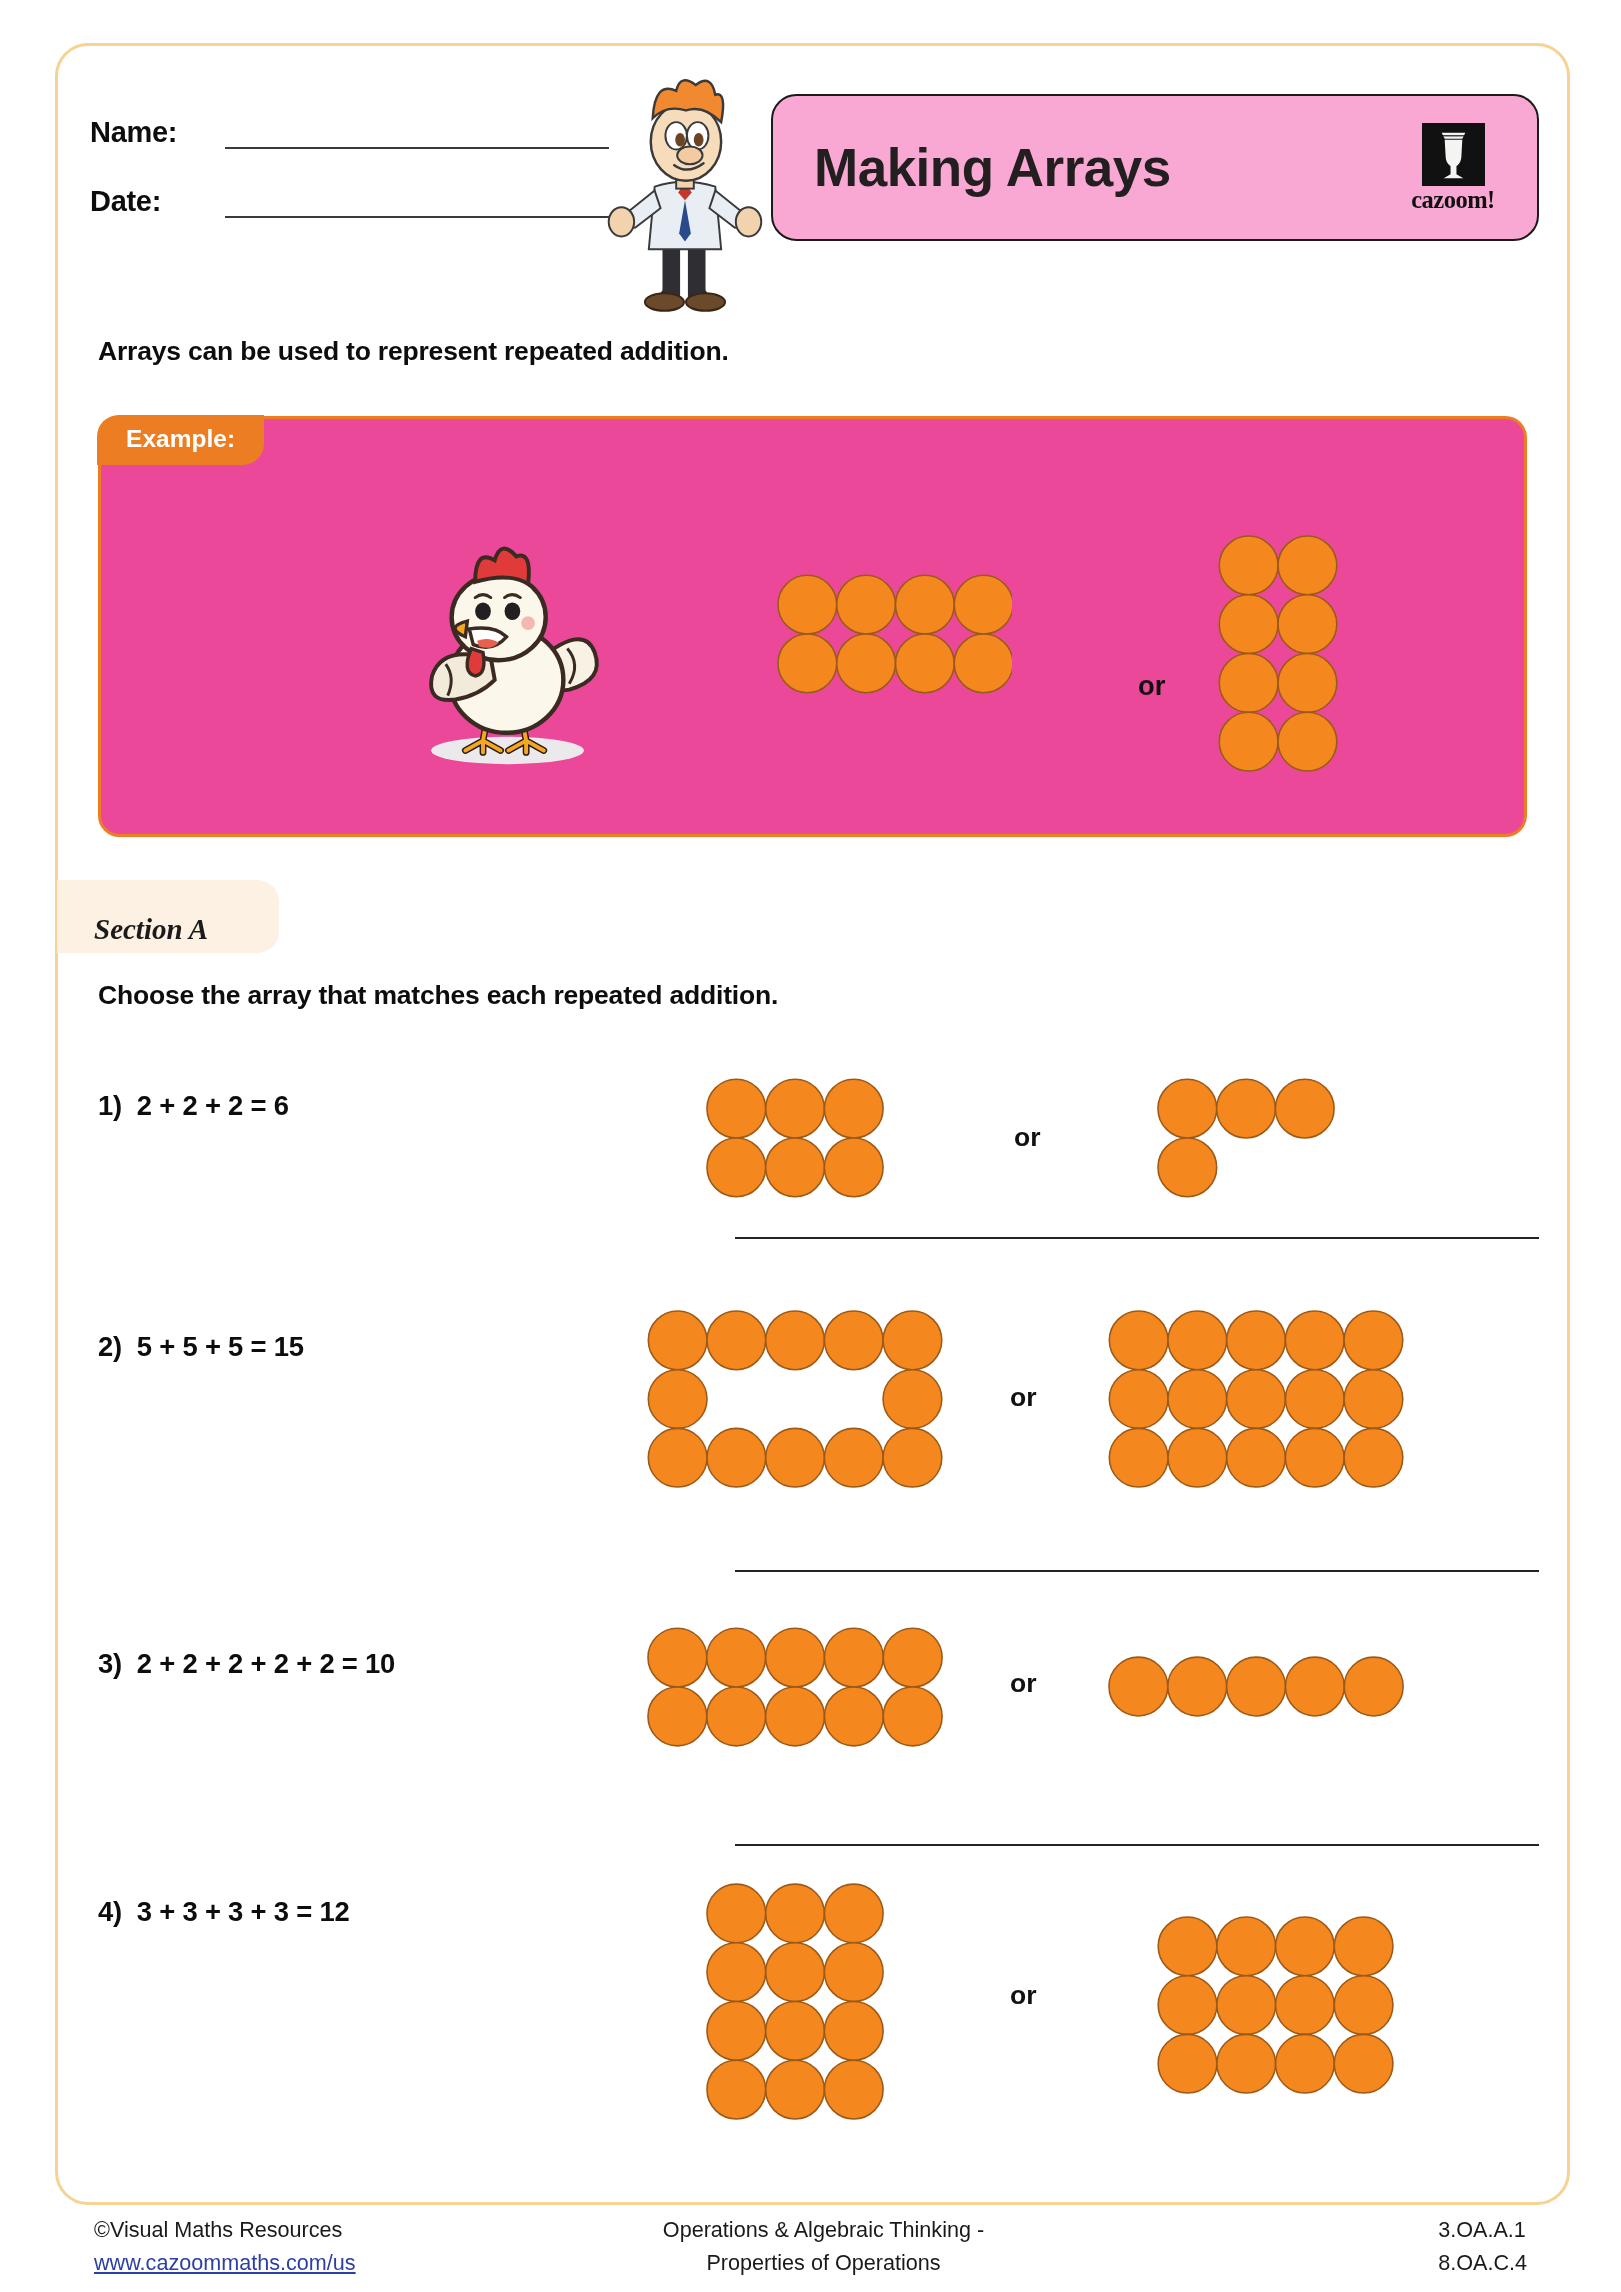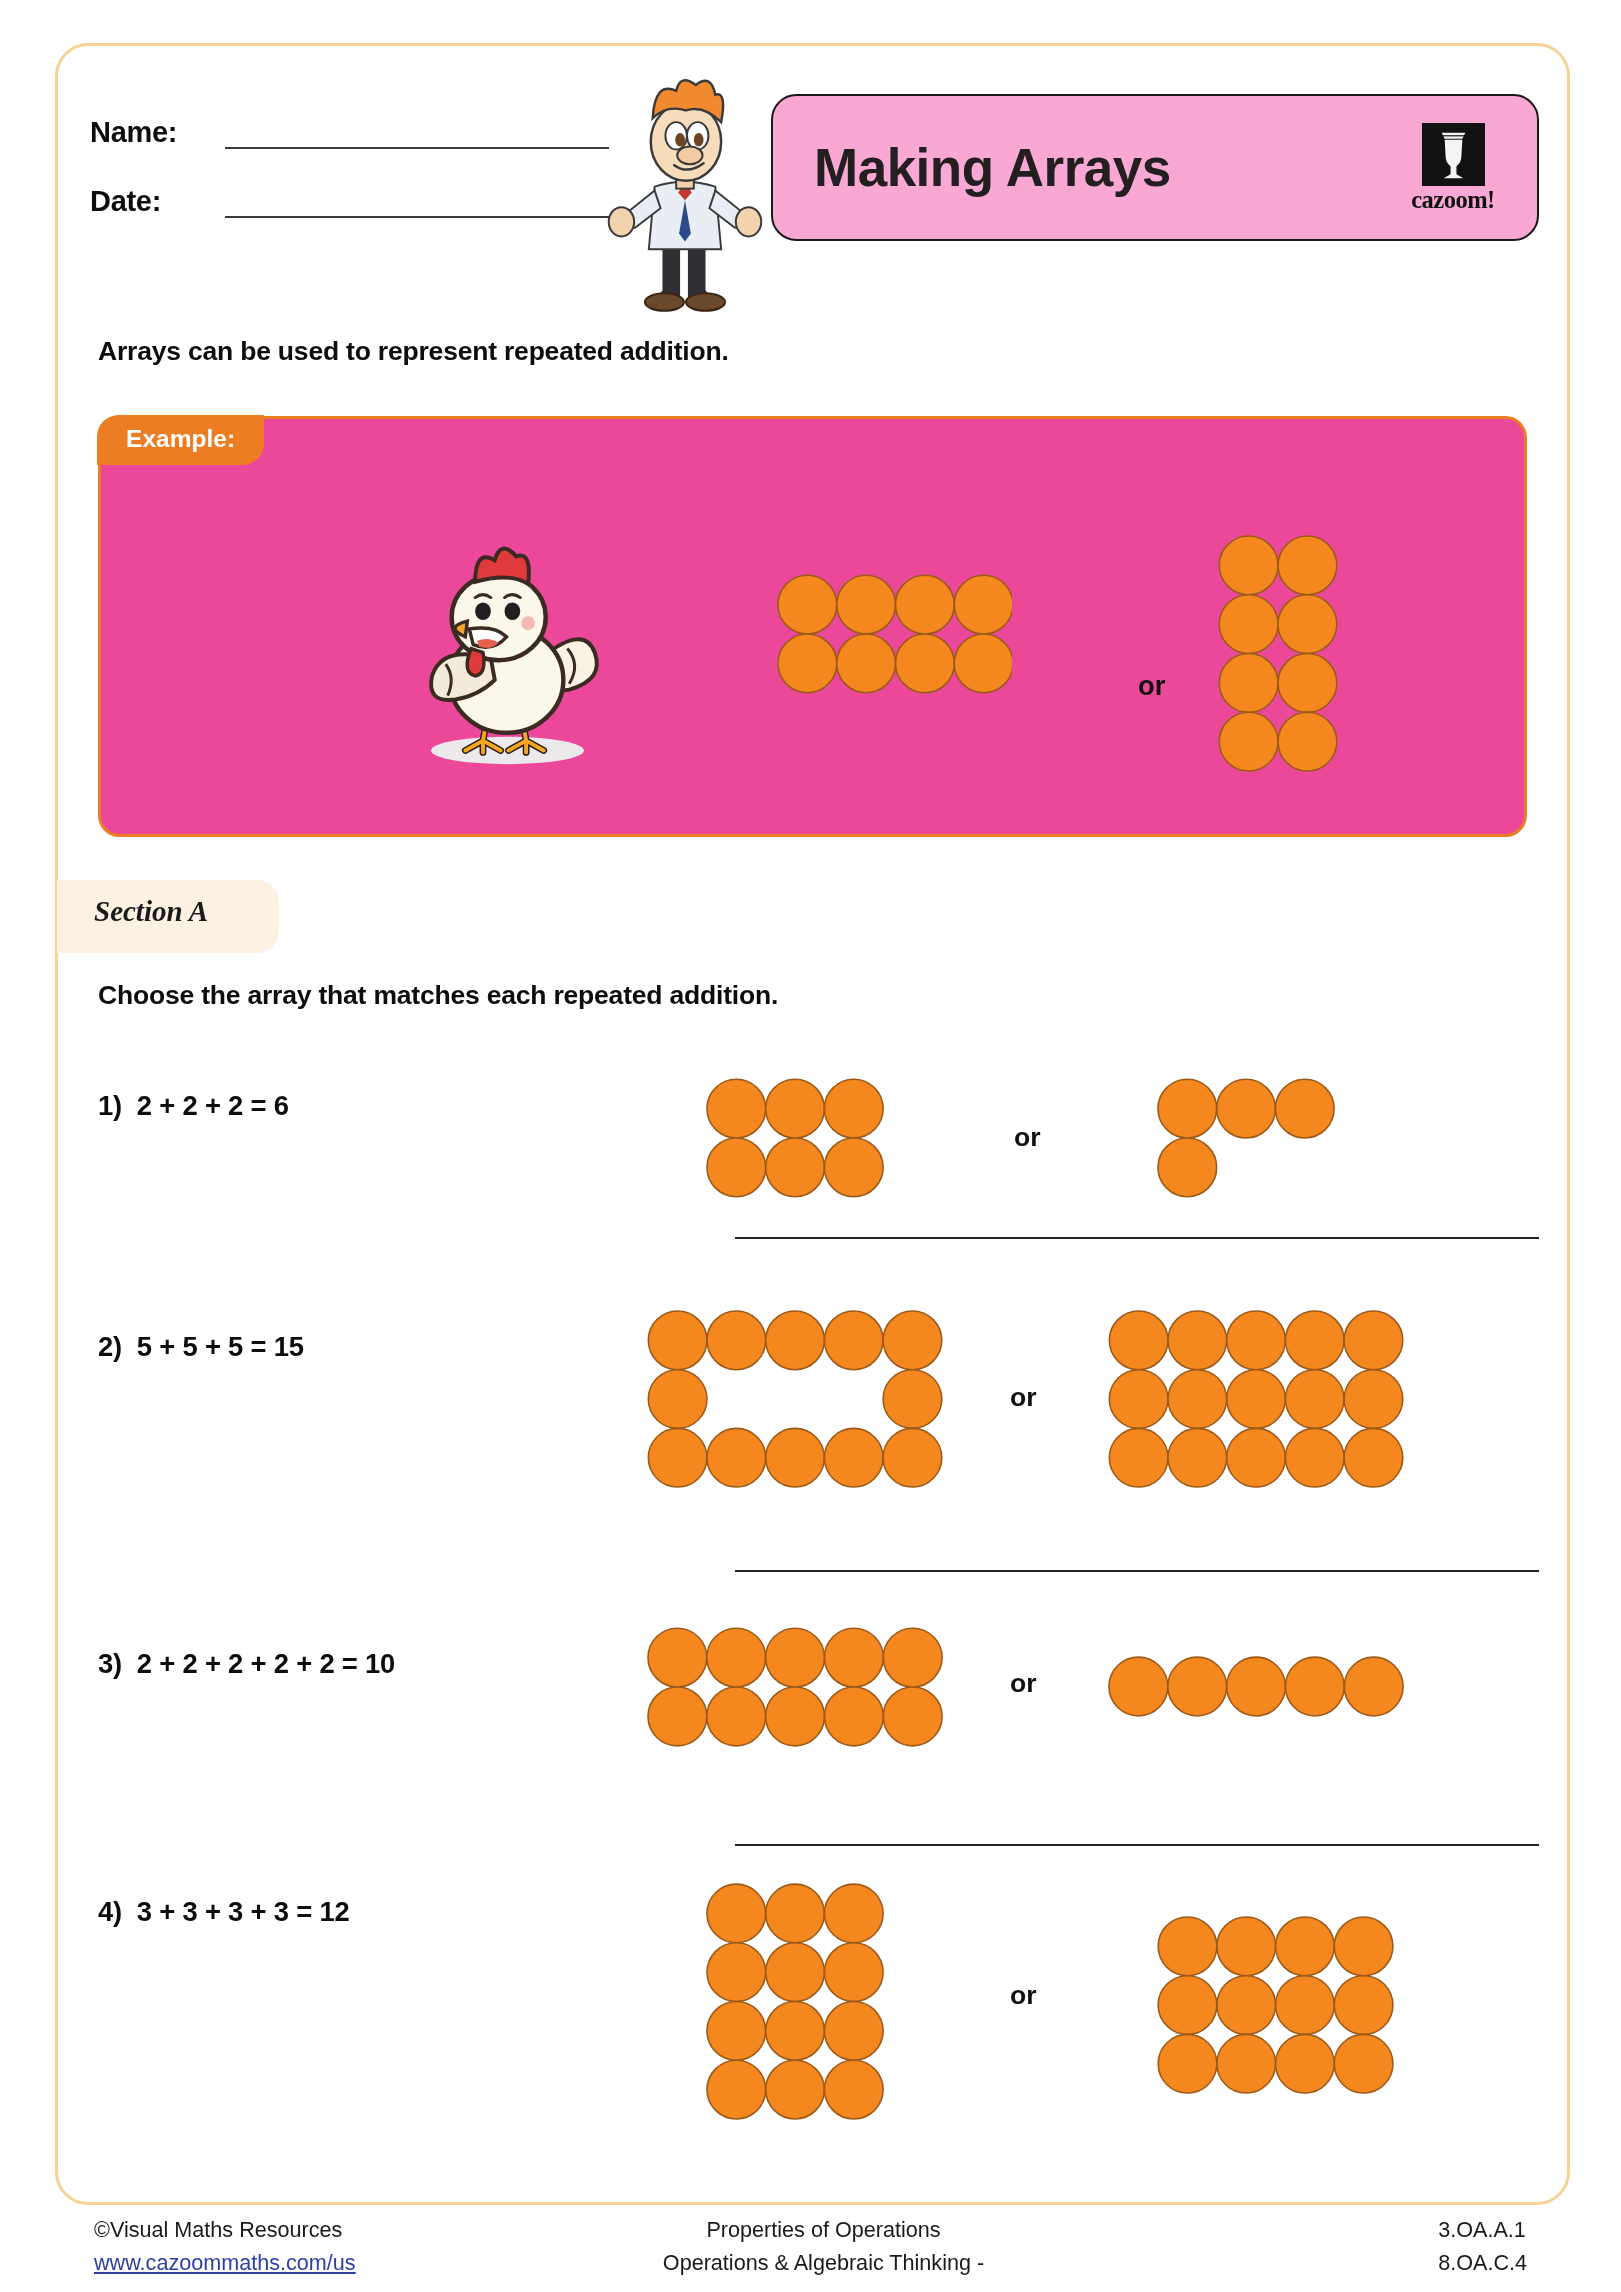--- a/index.html
+++ b/index.html
@@ -209,21 +209,21 @@
     left: 57px;
     top: 880px;
     width: 222px;
     height: 73px;
     background: #FDF1E4;
     border-radius: 0 21.6px 21.6px 0;
   }
   .section-pill span {
     position: absolute;
     left: 37px;
-    top: 15px;
+    top: 33px;
     font-family: "Liberation Serif", serif;
     font-style: italic;
     font-weight: bold;
     font-size: 29px;
     color: #1b1b1b;
   }
   .instruction {
     position: absolute;
     left: 98px;
     top: 980px;
@@ -595,22 +595,22 @@
       </g>
     </svg>
   </div>
 
   <div class="footer">
     <div class="f-left">
       <span class="f-line">©Visual Maths Resources</span>
       <a class="f-link" href="#">www.cazoommaths.com/us</a>
     </div>
     <div class="f-center">
+      <span class="f-line">Operations &amp; Algebraic Thinking -</span>
       <span class="f-line">Properties of Operations</span>
-      <span class="f-line">Operations &amp; Algebraic Thinking -</span>
     </div>
     <div class="f-right">
       <span class="f-line">3.OA.A.1</span>
       <span class="f-line">8.OA.C.4</span>
     </div>
   </div>
 
 </div>
 
 

